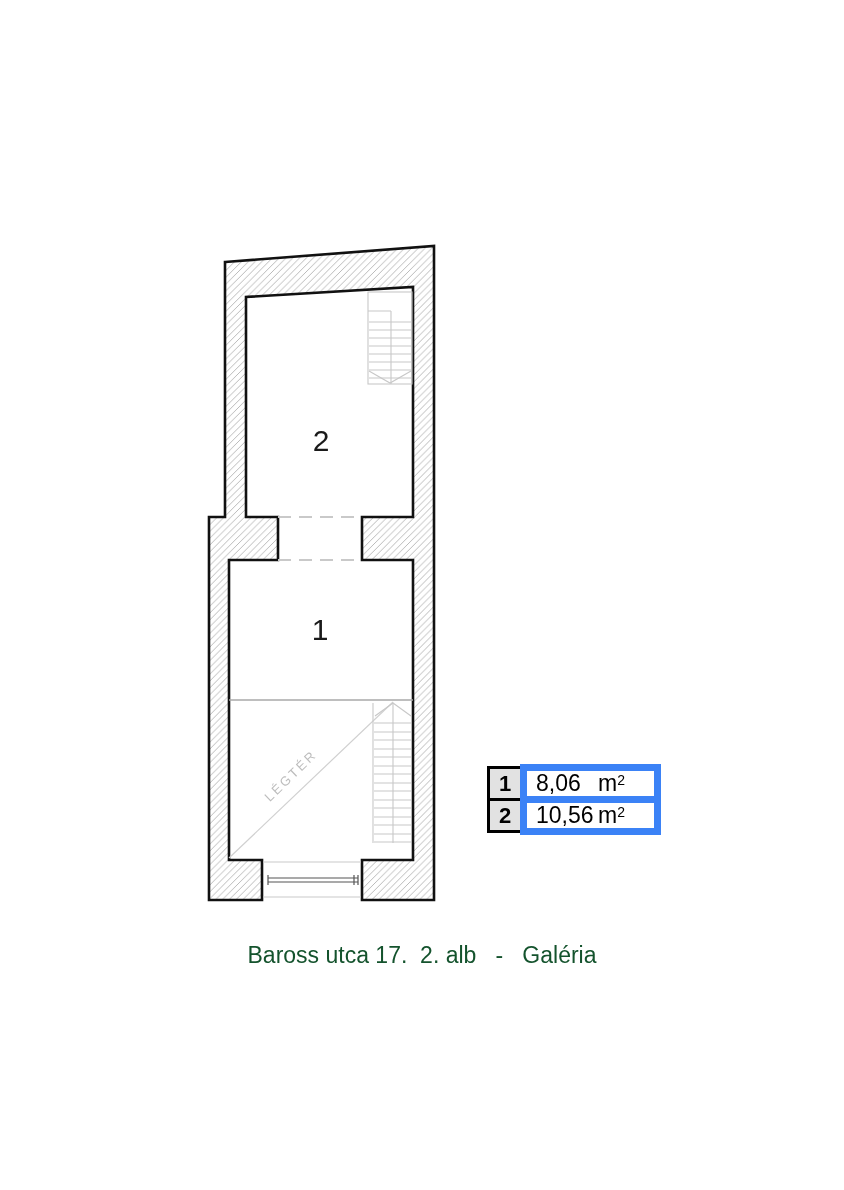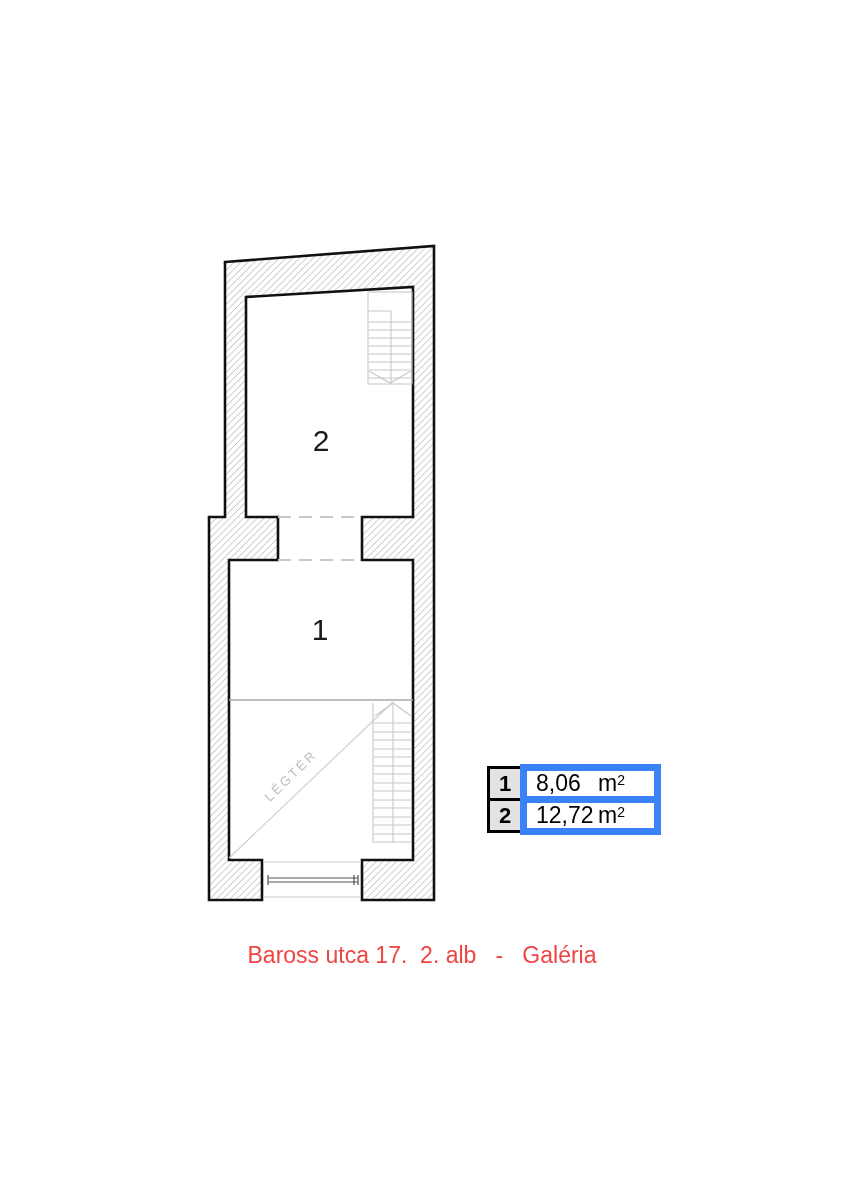--- a/index.html
+++ b/index.html
@@ -9,21 +9,21 @@
     background:#fff;
     font-family:"Liberation Sans", sans-serif;
     overflow:hidden;
   }
   #plan-svg{position:absolute;left:0;top:0;}
   .caption{
     position:absolute;
     left:0;top:942px;width:844px;
     text-align:center;
     font-size:23px;
-    color:#ef4444;
+    color:#14532d;
     white-space:pre;
   }
   .legend{
     position:absolute;
     left:487px;top:764px;
     border-collapse:collapse;
   }
   .legend td{height:21px;line-height:1;vertical-align:middle;}
   .legend td.num{
     width:26px;
@@ -95,21 +95,21 @@
     <tbody>
       <tr>
         <td class="num">1</td>
         <td class="val">
           <span class="area-num">8,06</span><span class="unit"><span>m</span><sup>2</sup></span>
         </td>
       </tr>
       <tr>
         <td class="num">2</td>
         <td class="val">
-          <span class="area-num">12,72</span><span class="unit"><span>m</span><sup>2</sup></span>
+          <span class="area-num">10,56</span><span class="unit"><span>m</span><sup>2</sup></span>
         </td>
       </tr>
     </tbody>
   </table>
 
   <div class="caption">Baross utca 17.  2. alb   -   Galéria</div>
 
 </div>
 
 </body></html>

